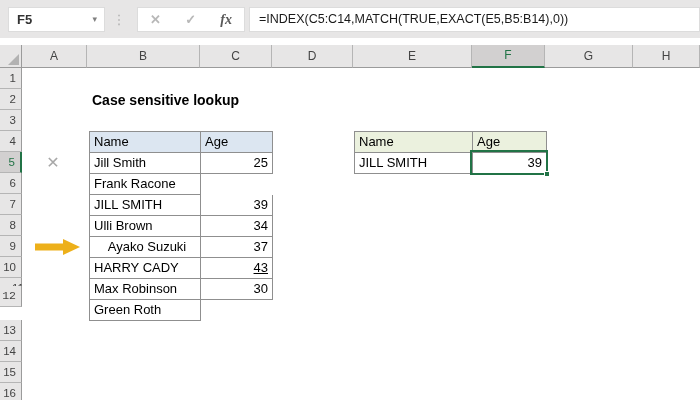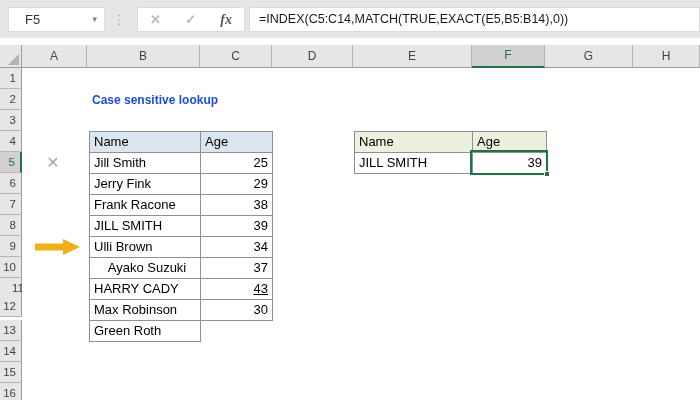--- a/index.html
+++ b/index.html
@@ -3,21 +3,21 @@
 <meta charset="utf-8">
 <style>
   * { margin:0; padding:0; box-sizing:border-box; }
   body { font-family:"Liberation Sans", sans-serif; background:#fff; }
   .app { position:relative; width:700px; height:400px; overflow:hidden; background:#fff; }
 
   
   .toolbar { position:absolute; left:0; top:0; width:700px; height:38px; background:#e7e6e6; }
   .namebox { position:absolute; left:8px; top:7px; width:97px; height:25px; background:#fff;
              border:1px solid #dcdcdc; font-size:13px; color:#333; line-height:23px; }
-  .namebox .nb-text { padding-left:16px; }
+  .namebox .nb-text { padding-left:8px;font-weight:bold; }
   .nb-arrow { position:absolute; right:7px; top:0; font-size:9px; color:#808080; line-height:23px; }
   .dots { position:absolute; left:112px; top:7px; width:14px; height:25px; color:#adadad;
           font-size:13px; line-height:25px; text-align:center; }
   .fbtns { position:absolute; left:137px; top:7px; width:108px; height:25px; background:#fff;
            border:1px solid #dcdcdc; display:flex; align-items:center; justify-content:space-around; }
   .fb-x, .fb-check { color:#b8b8b8; font-size:13px; font-weight:bold; }
   .fb-fx { color:#595959; font-size:14px; font-style:italic; font-family:"Liberation Serif", serif; font-weight:bold; }
   .fbar { position:absolute; left:249px; top:7px; width:451px; height:25px; background:#fff;
           border:1px solid #dcdcdc; font-size:12.5px; color:#1a1a1a; line-height:23px; padding-left:9px;
           white-space:nowrap; overflow:hidden; }
@@ -33,21 +33,21 @@
            border-right:1px solid #b5b5b5; border-bottom:1px solid #9b9b9b; }
   .col-h.sel { background:#d2d0d0; color:#217346; border-bottom:2px solid #217346; line-height:21px; }
   .row-h { position:absolute; left:0; width:22px; height:21px; background:#e7e6e6; color:#444;
            font-size:11.5px; text-align:right; padding-right:5px; line-height:20px;
            border-right:1px solid #9b9b9b; border-bottom:1px solid #b5b5b5; }
   .row-h.sel { background:#d2d0d0; color:#217346; border-right:2px solid #217346; }
   .body-bg { position:absolute; left:22px; top:68px; width:678px; height:332px; background:#fff; }
 
   
   .sheet-title { position:absolute; left:92px; top:90px; height:21px; line-height:21px;
-                 font-size:12px; font-weight:bold; color:#1d4ed8; }
+                 font-size:14px; font-weight:bold; color:#000000; }
   .xl-table { position:absolute; border-top:1px solid #8f8f8f; border-left:1px solid #8f8f8f; }
   .xl-row { display:flex; }
   .xl-cell { height:21px; line-height:20px; font-size:13px; color:#000;
              border-right:1px solid #8f8f8f; border-bottom:1px solid #8f8f8f;
              padding-left:4px; white-space:nowrap; overflow:hidden; background:#fff; }
   .xl-cell.num { text-align:right; padding-right:4px; padding-left:0; }
   .xl-cell.hdr-blue  { background:#dce6f1; }
   .xl-cell.hdr-green { background:#ebf1de; }
 
   .selection { position:absolute; left:470px; top:150px; width:78px; height:25px;
@@ -100,45 +100,40 @@
       <div class="row-h" style="top: 89px;">2</div>
       <div class="row-h" style="top: 110px;">3</div>
       <div class="row-h" style="top: 131px;">4</div>
       <div class="row-h sel" style="top: 152px;">5</div>
       <div class="row-h" style="top: 173px;">6</div>
       <div class="row-h" style="top: 194px;">7</div>
       <div class="row-h" style="top: 215px;">8</div>
       <div class="row-h" style="top: 236px;">9</div>
       <div class="row-h" style="top: 257px;">10</div>
       <div class="row-h" style="top: 278px; padding-left: 12px;">11</div>
-      <div class="row-h" style="top: 296px;">12</div>
+      <div class="row-h" style="top: 286px; font-family: Liberation Mono, monospace;">12</div>
       <div class="row-h" style="top: 320px;">13</div>
       <div class="row-h" style="top: 341px;">14</div>
       <div class="row-h" style="top: 362px;">15</div>
       <div class="row-h" style="top: 383px;">16</div>
     </div>
   <div class="body-bg"></div>
 
   <div class="sheet-title">Case sensitive lookup</div>
   <div id="lookup-table" class="xl-table" style="left: 89px; top: 131px;">
       <div class="xl-row">
         <div class="xl-cell hdr-blue" style="width: 111px;">Name</div>
         <div class="xl-cell hdr-blue" style="width: 72px;">Age</div>
       </div>
       <div class="xl-row">
         <div class="xl-cell" style="width: 111px;">Jill Smith</div>
         <div class="xl-cell num" style="width: 72px;">25</div>
       </div>
       <div class="xl-row">
-        <div class="xl-cell" style="width: 111px;">Jerry Fink</div>
-        <div class="xl-cell num" style="width: 72px;">29</div>
-      </div>
-      <div class="xl-row">
         <div class="xl-cell" style="width: 111px;">Frank Racone</div>
-        <div class="xl-cell num" style="width: 72px;">38</div>
       </div>
       <div class="xl-row">
         <div class="xl-cell" style="width: 111px;">JILL SMITH</div>
         <div class="xl-cell num" style="width: 72px;">39</div>
       </div>
       <div class="xl-row">
         <div class="xl-cell" style="width: 111px;">Ulli Brown</div>
         <div class="xl-cell num" style="width: 72px;">34</div>
       </div>
       <div class="xl-row">

